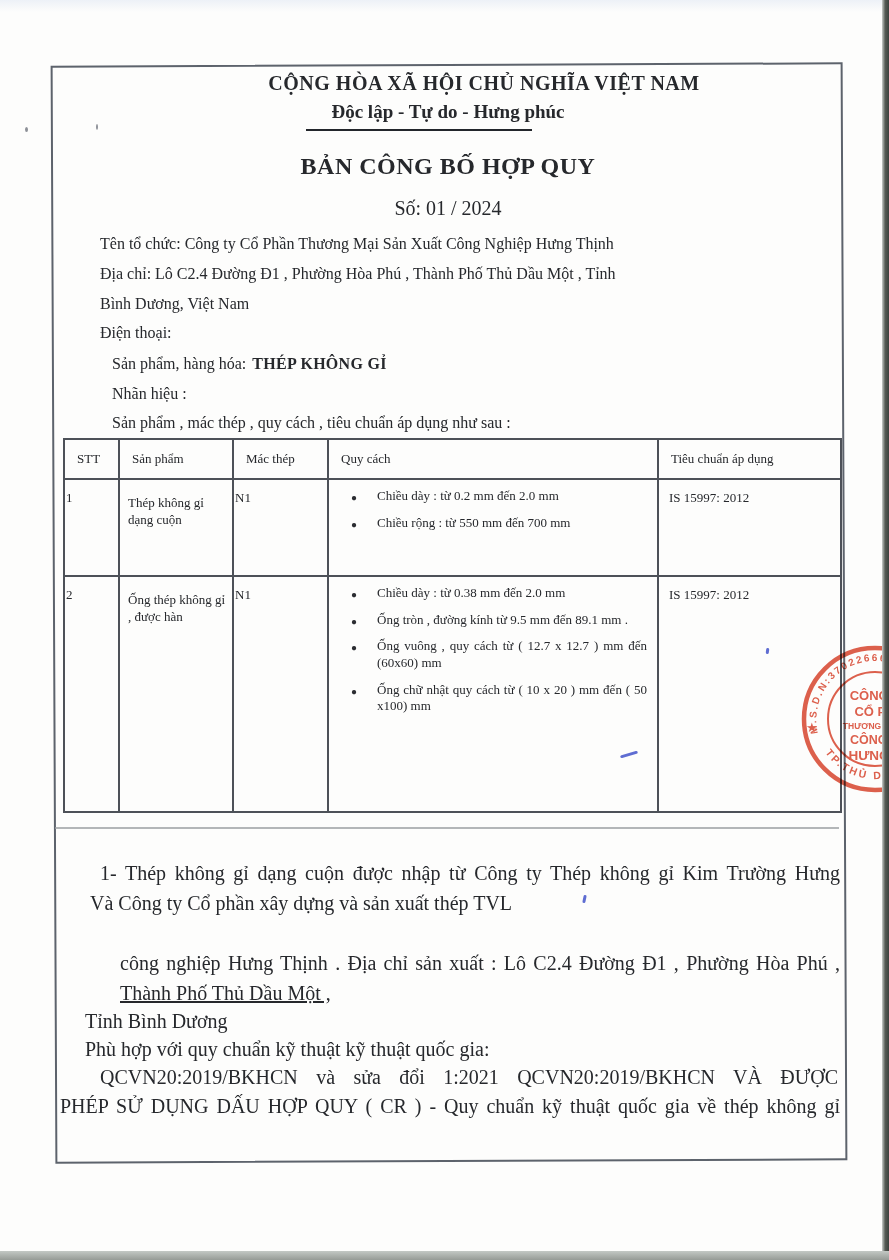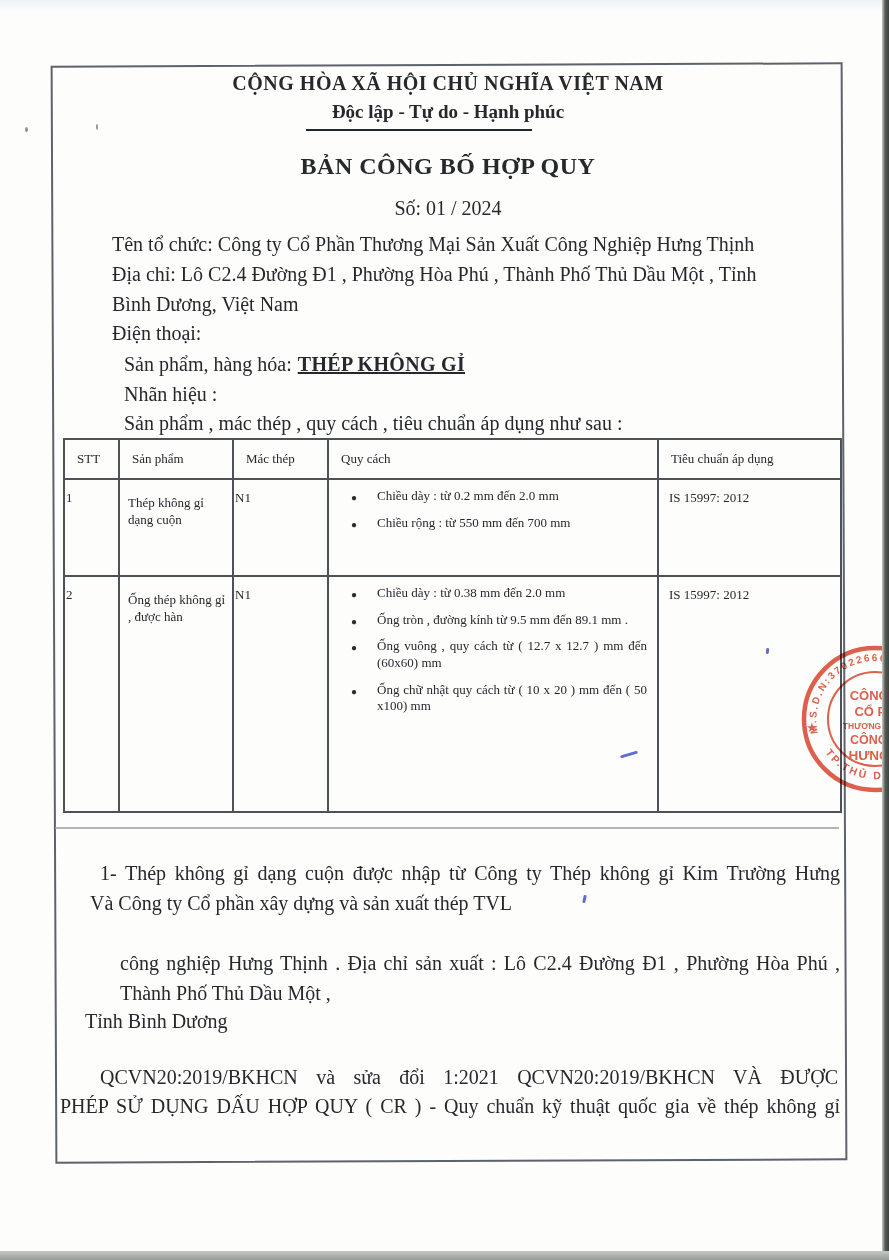--- a/index.html
+++ b/index.html
@@ -13,33 +13,33 @@
     background:linear-gradient(#edf1f7,#fdfdfc); }
   .right-band { position:absolute; top:0; right:0; width:7px; height:100%;
     background:linear-gradient(90deg,#c9cdca 0%,#565b55 45%,#3c423d 100%); }
   .bottom-band { position:absolute; bottom:0; left:0; width:100%; height:9px;
     background:linear-gradient(#c3c8c4,#969b96); }
   .frame { position:absolute; left:53px; top:64px; width:788px; height:1094px;
     border:2px solid #5d636c; transform:rotate(-0.25deg); }
 
   .abs { position:absolute; }
   .center-line { left:53px; width:790px; text-align:center; }
-  .nat-title  { top:72px;  font-size:20px; font-weight:bold; letter-spacing:.5px; }
+  .nat-title  { top:72px;  font-size:20px; font-weight:bold; letter-spacing:.5px;padding-left:36px; }
   .motto      { top:101px; font-size:19px; font-weight:bold; }
   .motto-line { left:306px; top:129px; width:226px; height:2px; background:#23262b; }
   .doc-title  { top:153px; font-size:24px; font-weight:bold; letter-spacing:.5px; }
   .doc-number { top:197px; font-size:20px; }
 
-  .body-line { font-size:20px; line-height:26px; white-space:nowrap;margin-left:12px; }
+  .body-line { font-size:16px; line-height:26px; white-space:nowrap; }
   .org      { left:100px; top:231px; }
   .addr1    { left:100px; top:261px; }
   .addr2    { left:100px; top:291px; }
   .phone    { left:100px; top:320px; }
   .product  { left:112px; top:351px; }
-  .product b{ margin-left:6px; letter-spacing:.3px;text-decoration:underline; }
+  .product b{ margin-left:6px; letter-spacing:.3px; }
   .brand    { left:112px; top:381px; }
   .intro    { left:112px; top:410px; }
 
   table.spec { position:absolute; left:63px; top:438px; width:777px;
     border-collapse:collapse; table-layout:fixed; font-size:13px; line-height:1.28; }
   table.spec td, table.spec th { border:2px solid #4d5158; vertical-align:top;
     font-weight:normal; text-align:left; }
   table.spec th { vertical-align:middle; padding:6px 6px 6px 12px; }
   th.c-stt, td.c-stt { text-align:center; }
   td.c-stt   { padding-top:10px; }
@@ -54,21 +54,21 @@
     font-size:10px; color:#2b2d31; }
   .table-shadow { left:55px; top:827px; width:784px; height:2px;
     background:#999da1; opacity:.75; }
 
   .note { position:absolute; font-size:20px; line-height:26px; }
   .jl { text-align:justify; text-align-last:justify; }
   .n1 { left:100px; top:860px;  width:740px; }
   .n2 { left:90px;  top:890px; }
   .n3 { left:97px;  top:920px;  width:743px; }
   .n4 { left:120px; top:950px;  width:720px; }
-  .n5 { left:120px; top:980px; }
+  .n5 { left:120px; top:980px;text-decoration:underline; }
   .n6 { left:85px;  top:1008px; }
   .n7 { left:85px;  top:1036px; }
   .n8 { left:100px; top:1064px; width:738px; }
   .n9 { left:60px;  top:1093px; width:780px; }
 
   .stamp { position:absolute; left:790px; top:634px; width:170px; height:170px;
     opacity:.84; mix-blend-mode:multiply; }
   .stamp text { font-family:"Liberation Sans","DejaVu Sans",sans-serif; }
 
   .speck { position:absolute; background:#8d9097; border-radius:50%; }
@@ -83,21 +83,21 @@
 <body>
 
 <div class="page">
 
   <div class="top-tint abs"></div>
   <div class="frame"></div>
   <div class="speck sp1"></div>
   <div class="speck sp2"></div>
 
   <div class="abs center-line nat-title">CỘNG HÒA XÃ HỘI CHỦ NGHĨA VIỆT NAM</div>
-  <div class="abs center-line motto">Độc lập - Tự do - Hạnh phúc</div>
+  <div class="abs center-line motto">Độc lập - Tự do - Hưng phúc</div>
   <div class="abs motto-line"></div>
   <div class="abs center-line doc-title">BẢN CÔNG BỐ HỢP QUY</div>
   <div class="abs center-line doc-number">Số: 01 / 2024</div>
 
   <div class="abs body-line org">Tên tổ chức: Công ty Cổ Phần Thương Mại Sản Xuất Công Nghiệp Hưng Thịnh</div>
   <div class="abs body-line addr1">Địa chỉ: Lô C2.4 Đường Đ1 , Phường Hòa Phú , Thành Phố Thủ Dầu Một , Tỉnh</div>
   <div class="abs body-line addr2">Bình Dương, Việt Nam</div>
   <div class="abs body-line phone">Điện thoại:</div>
   <div class="abs body-line product">
     <span>Sản phẩm, hàng hóa:</span><b>THÉP KHÔNG GỈ</b>
@@ -149,20 +149,21 @@
     </tr>
   </tbody>
     </table>
   <div class="abs table-shadow"></div>
 
   <div class="note n1 jl">1- Thép không gỉ dạng cuộn được nhập từ Công ty Thép không gỉ Kim Trường Hưng</div>
   <div class="note n2">Và Công ty Cổ phần xây dựng và sản xuất thép TVL</div>
   <div class="note n4 jl">công nghiệp Hưng Thịnh . Địa chỉ sản xuất : Lô C2.4 Đường Đ1 , Phường Hòa Phú ,</div>
   <div class="note n5">Thành Phố Thủ Dầu Một ,</div>
   <div class="note n6">Tỉnh Bình Dương</div>
+  <div class="note n7">Phù hợp với quy chuẩn kỹ thuật kỹ thuật quốc gia:</div>
   <div class="note n8 jl">QCVN20:2019/BKHCN và sửa đổi 1:2021 QCVN20:2019/BKHCN VÀ ĐƯỢC</div>
   <div class="note n9 jl">PHÉP SỬ DỤNG DẤU HỢP QUY ( CR ) -  Quy chuẩn kỹ thuật quốc gia về thép không gỉ</div>
 
   <div class="ink ink1"></div>
   <div class="ink ink2"></div>
   <div class="ink ink3"></div>
 
   <svg class="stamp" viewBox="0 0 170 170" xmlns="http://www.w3.org/2000/svg">
     <g fill="#d8422b" stroke="none">
       <circle cx="85" cy="85" r="71" fill="none" stroke="#d8422b" stroke-width="4.5"></circle>

